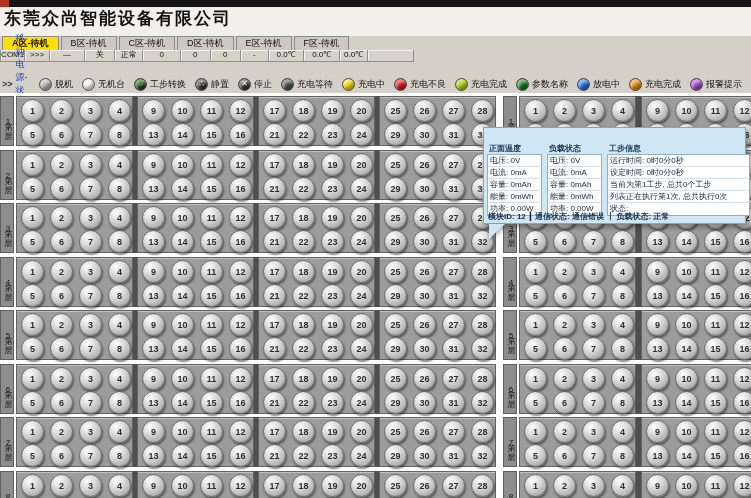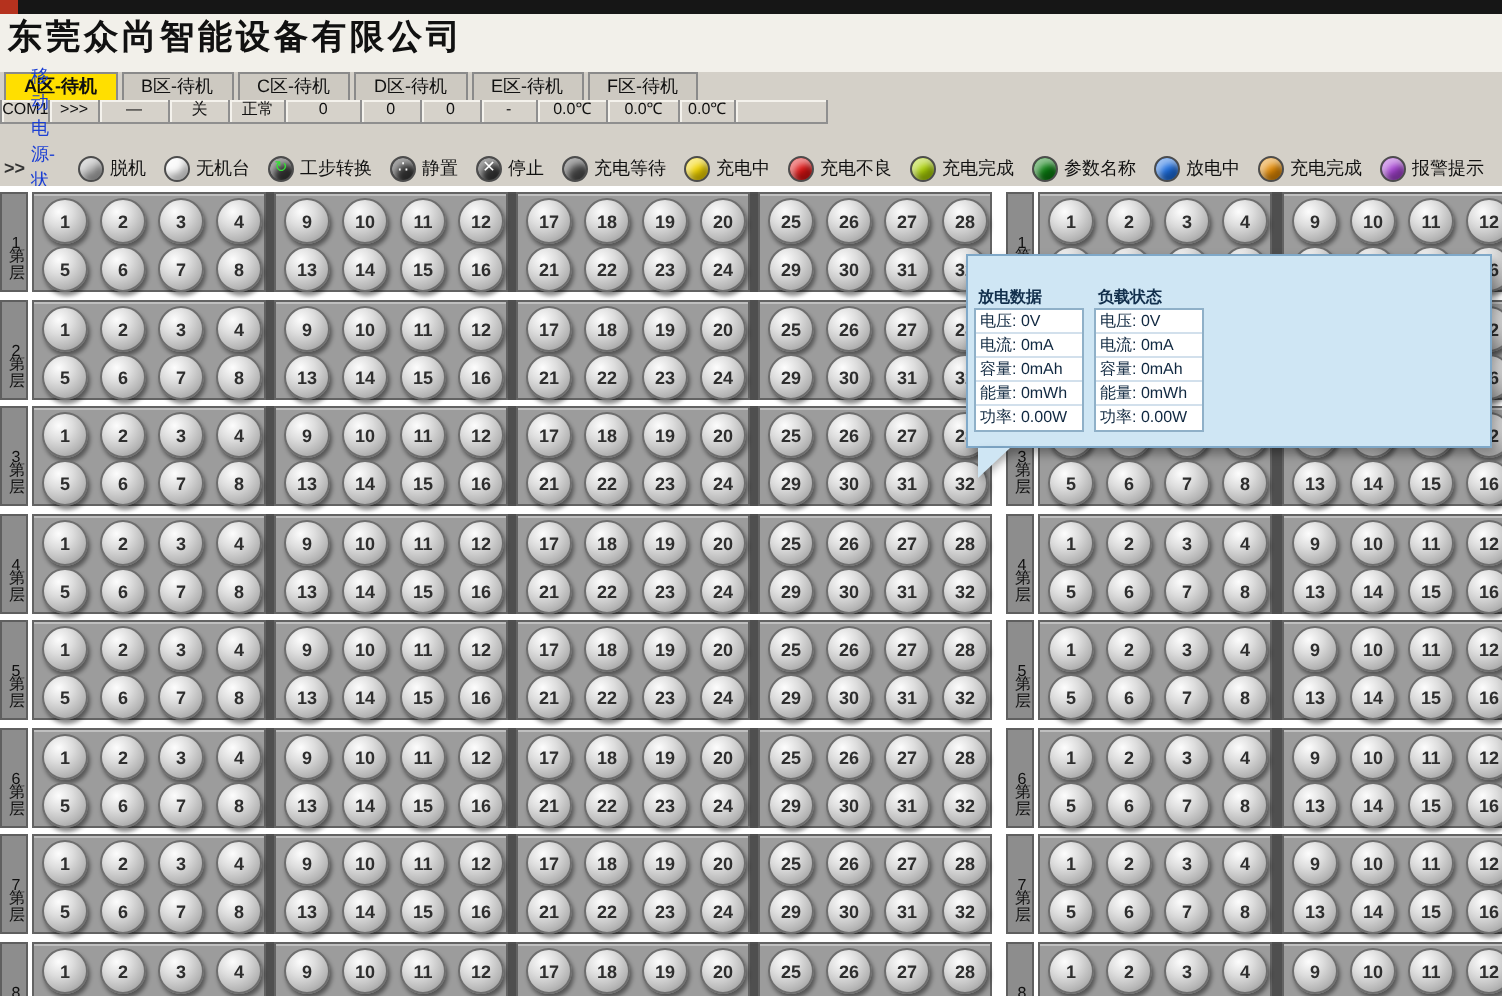--- a/index.html
+++ b/index.html
@@ -658,34 +658,45 @@
       <div class="cell" style="left: 4px; top: 2px;">9</div>
       <div class="cell" style="left: 33px; top: 2px;">10</div>
       <div class="cell" style="left: 62px; top: 2px;">11</div>
       <div class="cell" style="left: 91px; top: 2px;">12</div>
     </div>
   </div>
 
 <div class="popup">
   <div class="p-cols">
     <div class="p-col1">
-      <div class="p-title">放电数据</div>
+      <div class="p-title">正面温度</div>
       <div class="p-box" id="pbox-discharge">
           <div class="p-row">电压: 0V</div>
           <div class="p-row">电流: 0mA</div>
           <div class="p-row">容量: 0mAh</div>
           <div class="p-row">能量: 0mWh</div>
           <div class="p-row">功率: 0.00W</div>
         </div>
     </div>
     <div class="p-col2">
       <div class="p-title">负载状态</div>
       <div class="p-box" id="pbox-charge">
           <div class="p-row">电压: 0V</div>
           <div class="p-row">电流: 0mA</div>
           <div class="p-row">容量: 0mAh</div>
           <div class="p-row">能量: 0mWh</div>
           <div class="p-row">功率: 0.00W</div>
         </div>
     </div>
+    <div class="p-col3">
+      <div class="p-title">工步信息</div>
+      <div class="p-box" id="pbox-step">
+          <div class="p-row">运行时间: 0时0分0秒</div>
+          <div class="p-row">设定时间: 0时0分0秒</div>
+          <div class="p-row">当前为第1工步, 总共0个工步</div>
+          <div class="p-row">列表正在执行第1次, 总共执行0次</div>
+          <div class="p-row">状态:</div>
+        </div>
+    </div>
   </div>
+  <div class="p-foot" id="p-foot">模块ID: 12 ┃ 通信状态: 通信错误 ┃ 负载状态: 正常</div>
   <div class="p-tail"></div>
 </div>
 
 </body></html>

